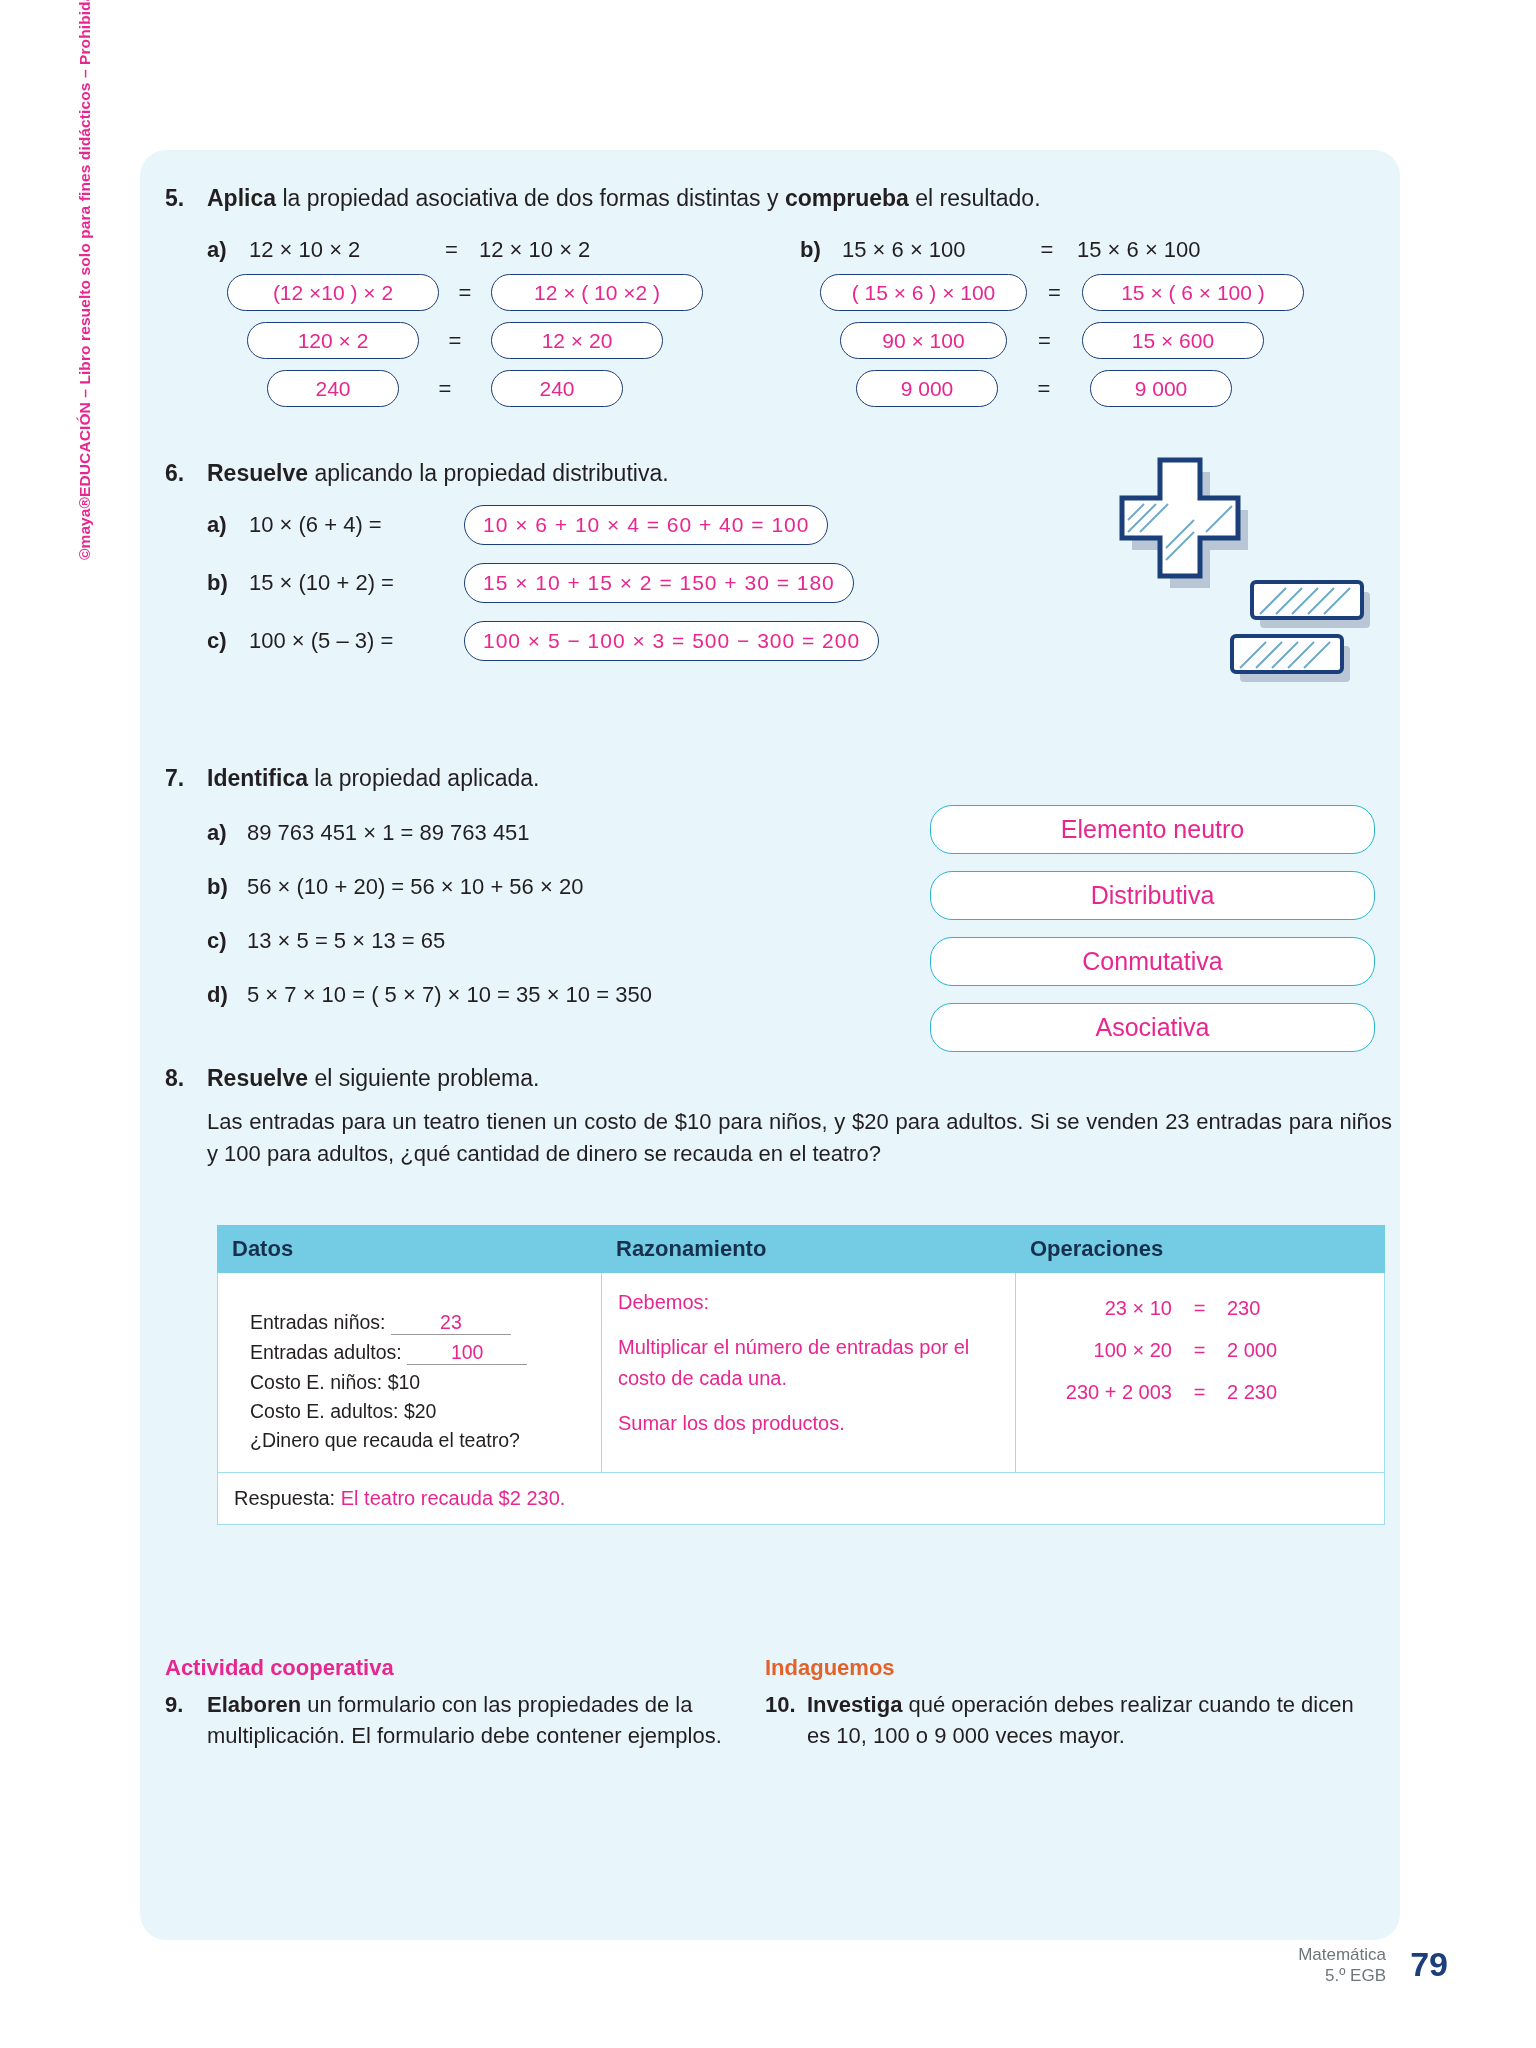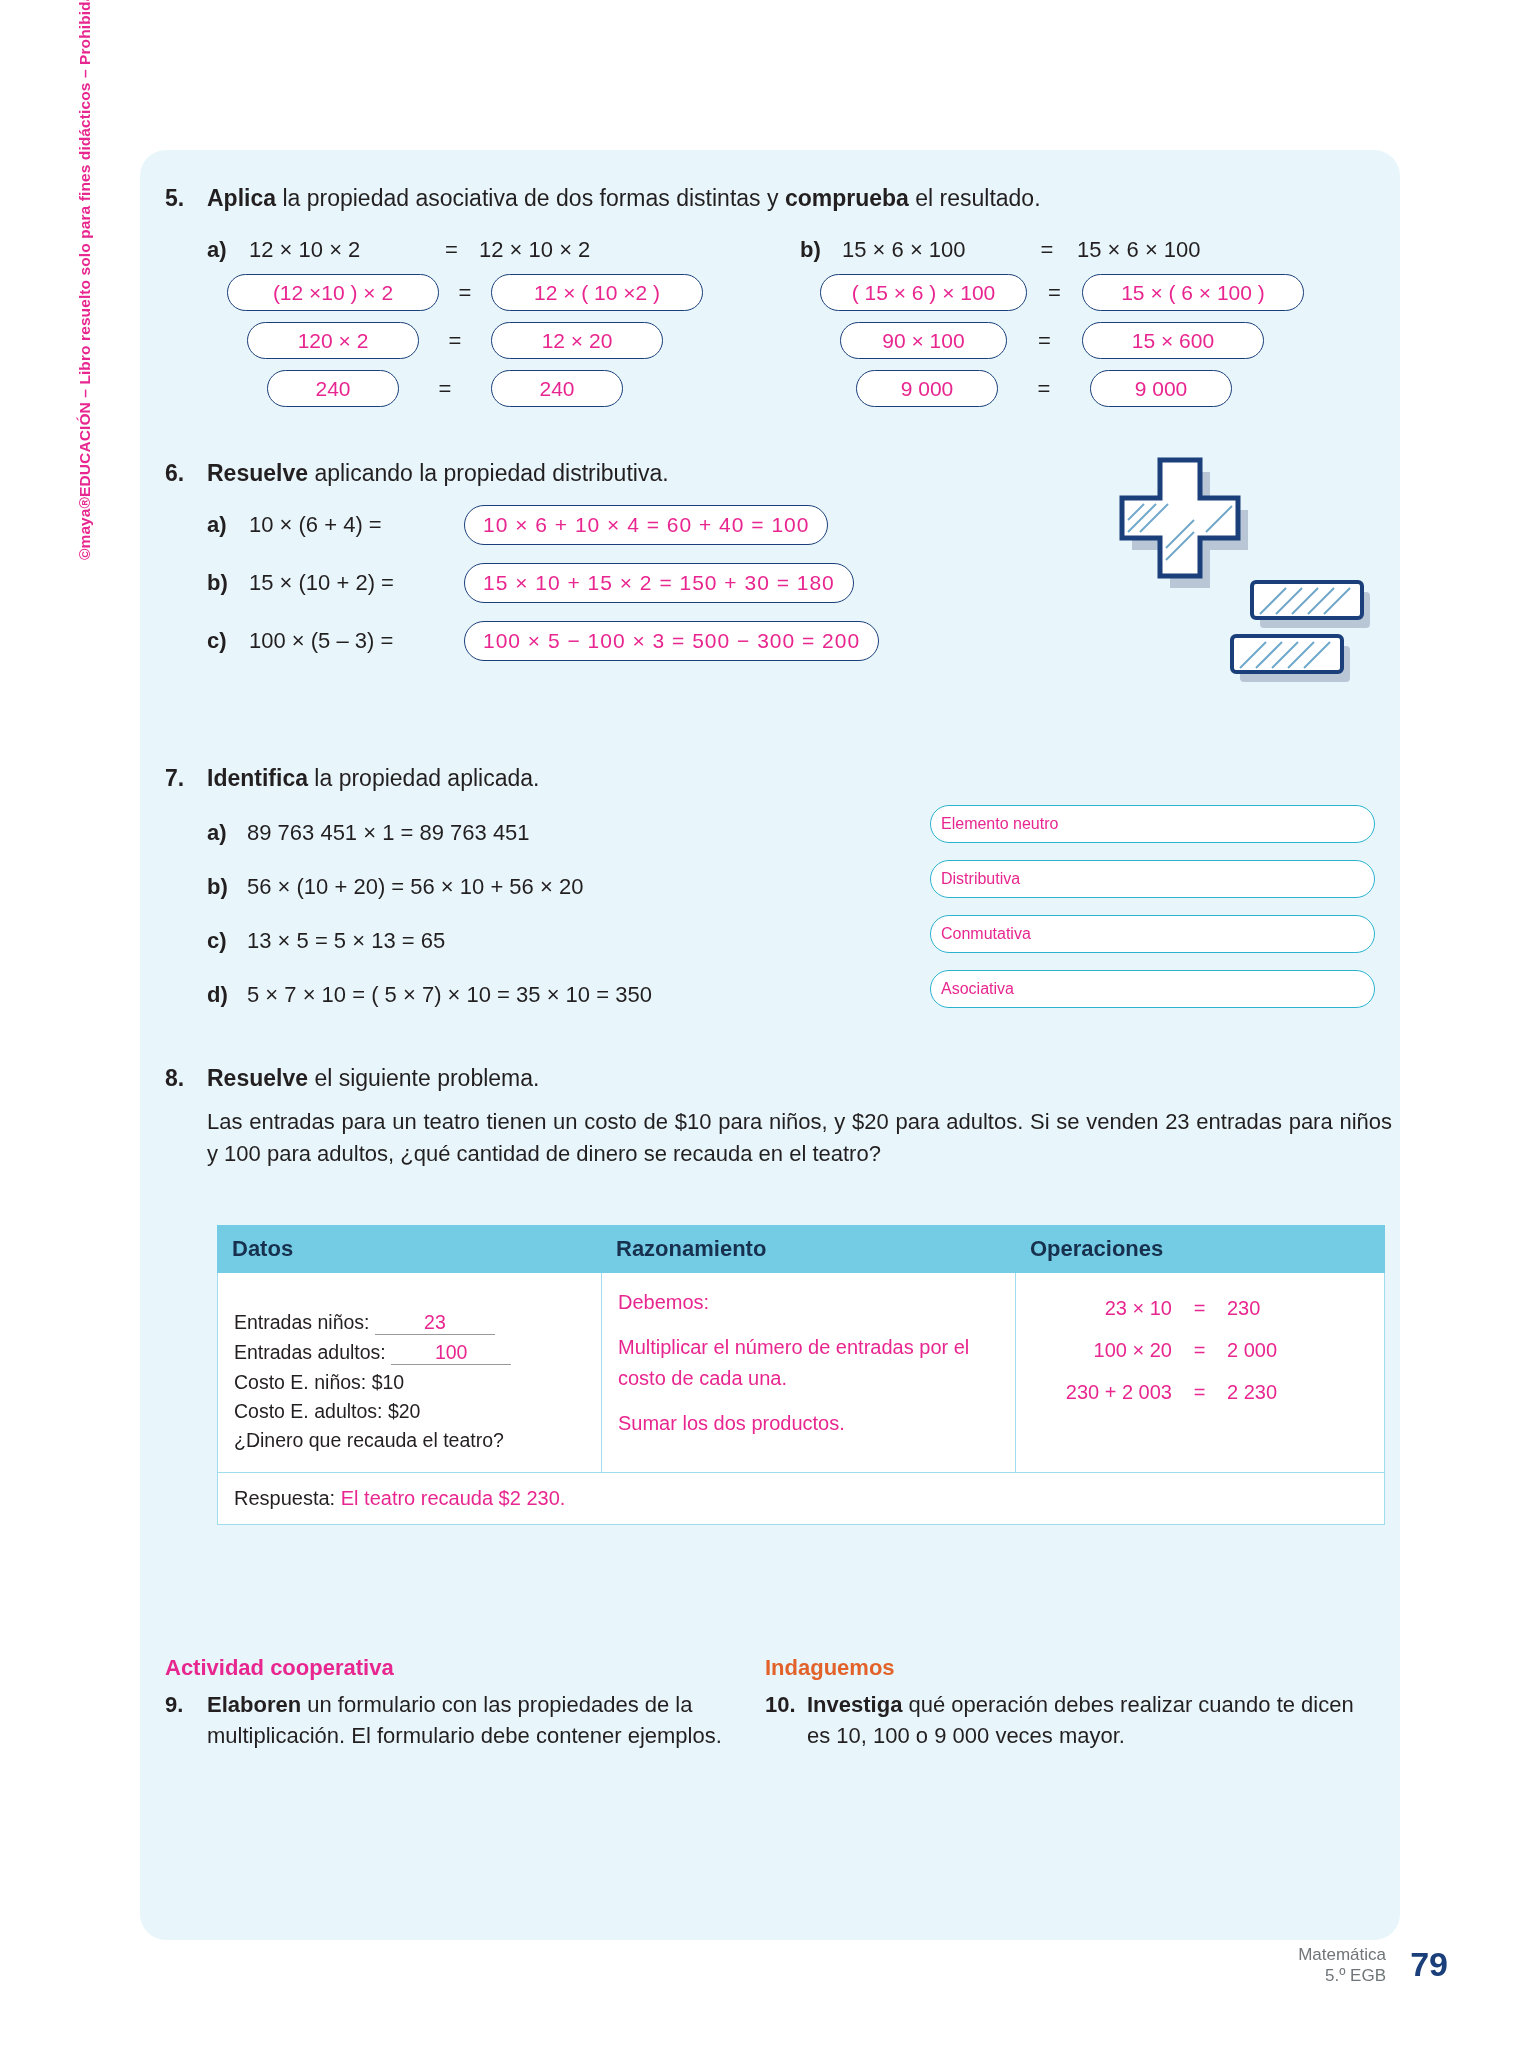--- a/index.html
+++ b/index.html
@@ -75,36 +75,36 @@
   .illus { position:absolute; right:10px; top:280px; width:300px; height:250px; }
 
   
   .ej7 { position:absolute; left:10px; top:605px; width:1230px; }
   .ej7 .head { font-size:23px; }
   .ej7 .item { display:flex; align-items:center; margin-top:28px; margin-left:42px; font-size:22px; }
   .ej7 .item .lead { width:40px; font-weight:bold; }
   .props { position:absolute; right:20px; top:40px; width:445px; }
   .propPill {
     border:1.6px solid #2bb3cf; border-radius:22px; background:#fff;
-    color:#e8268f; font-size:16px; text-align:left; padding:9px 10px;
+    color:#e8268f; font-size:25px; text-align:center; padding:9px 10px;
     margin-bottom:17px;
   }
 
   
   .ej8 { position:absolute; left:10px; top:905px; width:1230px; }
   .ej8 .head { font-size:23px; }
   .ej8 .para { margin-left:42px; margin-top:14px; font-size:22px; line-height:1.45; text-align:justify; width:1185px; }
 
   table.solver { position:absolute; left:52px; top:160px; width:1168px; border-collapse:collapse; background:#fff; }
   table.solver th {
     background:#74cbe4; border:1.4px solid #74cbe4; color:#16304e;
     font-size:22px; text-align:left; padding:10px 14px; font-weight:bold;
   }
   table.solver td { border:1.4px solid #9fdcee; vertical-align:top; padding:14px 16px; font-size:20px; }
-  .datos-line { margin:6px 0; font-size:19.5px; }
+  .datos-line { margin:6px 16px; font-size:19.5px; }
   .blank { color:#e8268f; border-bottom:1.2px solid #9a9a9a; display:inline-block; min-width:120px; text-align:center; }
   .raz { color:#e8268f; font-size:20px; line-height:1.55; }
   .raz p { margin:0 0 14px 0; }
   .ops { color:#e8268f; font-size:20px; line-height:2.1; }
   .ops .eqrow { display:flex; }
   .ops .a { width:140px; text-align:right; }
   .ops .b { width:55px; text-align:center; }
   .ops .c { width:110px; }
   .resp-row td { padding:10px 16px; font-size:20px; }
   .resp-lead { color:#231f20; }

